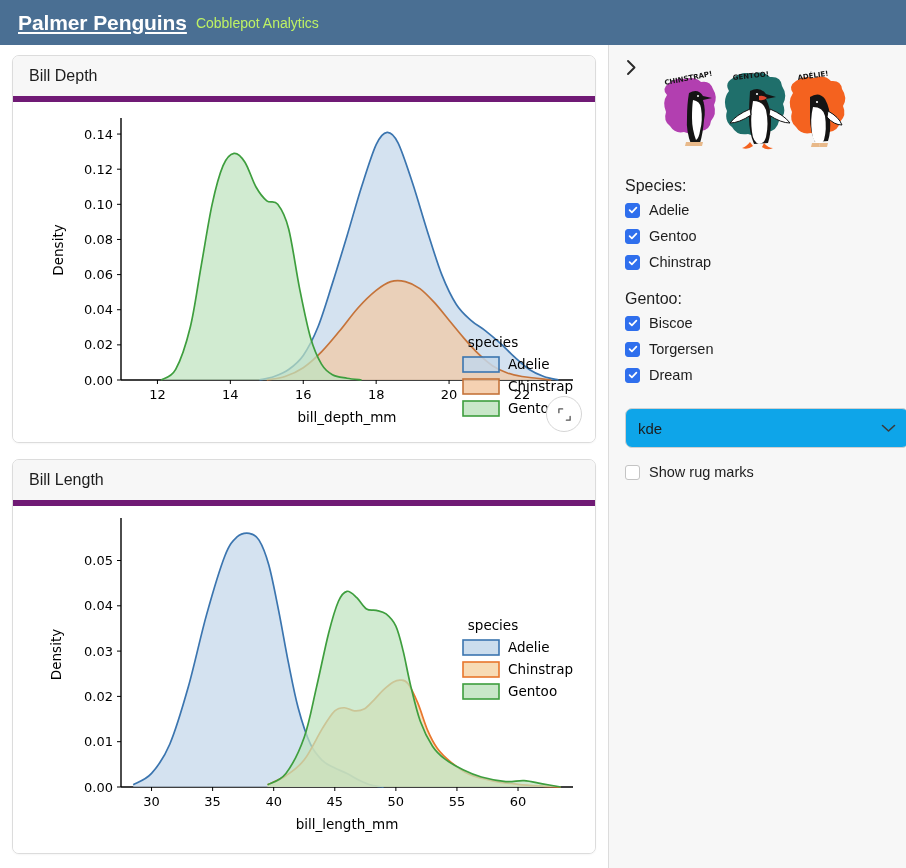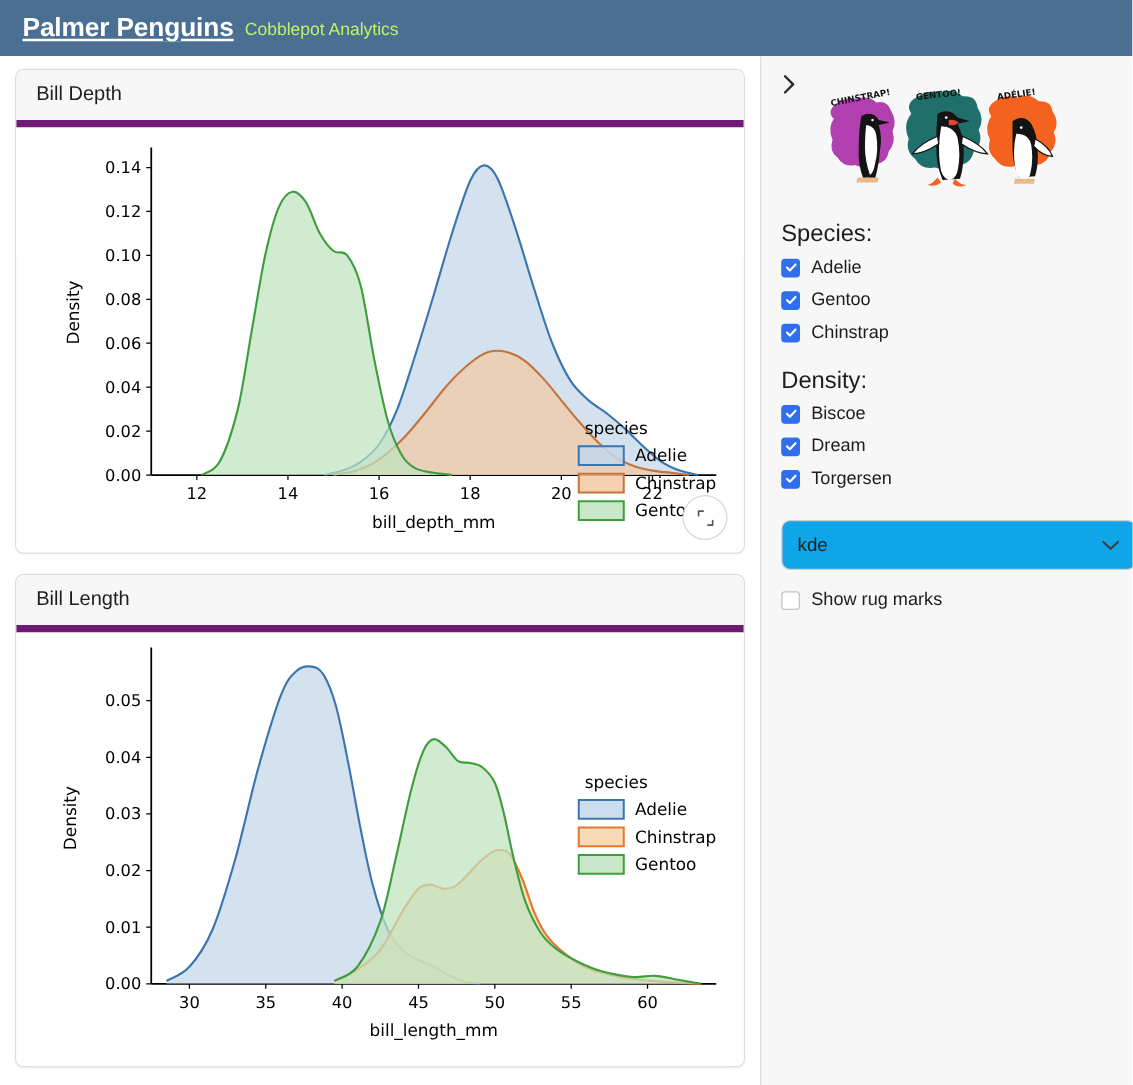--- a/index.html
+++ b/index.html
@@ -103,21 +103,21 @@
     display: flex; align-items: center; justify-content: center;
     cursor: pointer;
     color: #333;
   }
   .penguin-art {
     width: 200px; height: 88px;
     margin: 10px auto 20px 30px;
     position: relative;
   }
   .sb-group-label {
-    font-size: 19px;
+    font-size: 16px;
     color: #1d1d1d;
     margin-bottom: 7px;
   }
   .check-row {
     display: flex; align-items: center;
     margin-bottom: 10px;
     cursor: pointer;
   }
   .cbox {
     width: 15px; height: 15px;
@@ -351,44 +351,44 @@
         <span class="cbox on" style="background: rgb(47, 111, 237); border-color: rgb(47, 111, 237);">
           <svg width="10" height="10" viewBox="0 0 10 10">
               <path d="M1.6 5.1 L3.9 7.4 L8.4 2.6" fill="none" stroke="#fff" stroke-width="1.7" stroke-linecap="round" stroke-linejoin="round"></path>
             </svg>
         </span>
         <span class="check-label">Chinstrap</span>
       </div>
 
       <div class="sb-gap"></div>
 
-      <div class="sb-group-label">Density:</div>
+      <div class="sb-group-label">Gentoo:</div>
       <div class="check-row">
         <span class="cbox on" style="background: rgb(47, 111, 237); border-color: rgb(47, 111, 237);">
           <svg width="10" height="10" viewBox="0 0 10 10">
               <path d="M1.6 5.1 L3.9 7.4 L8.4 2.6" fill="none" stroke="#fff" stroke-width="1.7" stroke-linecap="round" stroke-linejoin="round"></path>
             </svg>
         </span>
         <span class="check-label">Biscoe</span>
       </div>
       <div class="check-row">
         <span class="cbox on" style="background: rgb(47, 111, 237); border-color: rgb(47, 111, 237);">
           <svg width="10" height="10" viewBox="0 0 10 10">
               <path d="M1.6 5.1 L3.9 7.4 L8.4 2.6" fill="none" stroke="#fff" stroke-width="1.7" stroke-linecap="round" stroke-linejoin="round"></path>
             </svg>
         </span>
+        <span class="check-label">Torgersen</span>
+      </div>
+      <div class="check-row">
+        <span class="cbox on" style="background: rgb(47, 111, 237); border-color: rgb(47, 111, 237);">
+          <svg width="10" height="10" viewBox="0 0 10 10">
+              <path d="M1.6 5.1 L3.9 7.4 L8.4 2.6" fill="none" stroke="#fff" stroke-width="1.7" stroke-linecap="round" stroke-linejoin="round"></path>
+            </svg>
+        </span>
         <span class="check-label">Dream</span>
-      </div>
-      <div class="check-row">
-        <span class="cbox on" style="background: rgb(47, 111, 237); border-color: rgb(47, 111, 237);">
-          <svg width="10" height="10" viewBox="0 0 10 10">
-              <path d="M1.6 5.1 L3.9 7.4 L8.4 2.6" fill="none" stroke="#fff" stroke-width="1.7" stroke-linecap="round" stroke-linejoin="round"></path>
-            </svg>
-        </span>
-        <span class="check-label">Torgersen</span>
       </div>
 
       <div class="sb-gap"></div>
 
       <div class="select-wrap">
         <div class="select-box">
           <span>kde</span>
           <span class="select-chevron">
             <svg width="15" height="9" viewBox="0 0 15 9">
                 <path d="M1.5 1.5 L7.5 7 L13.5 1.5" fill="none" stroke="#3a3a3a" stroke-width="1.6" stroke-linecap="round" stroke-linejoin="round"></path>

